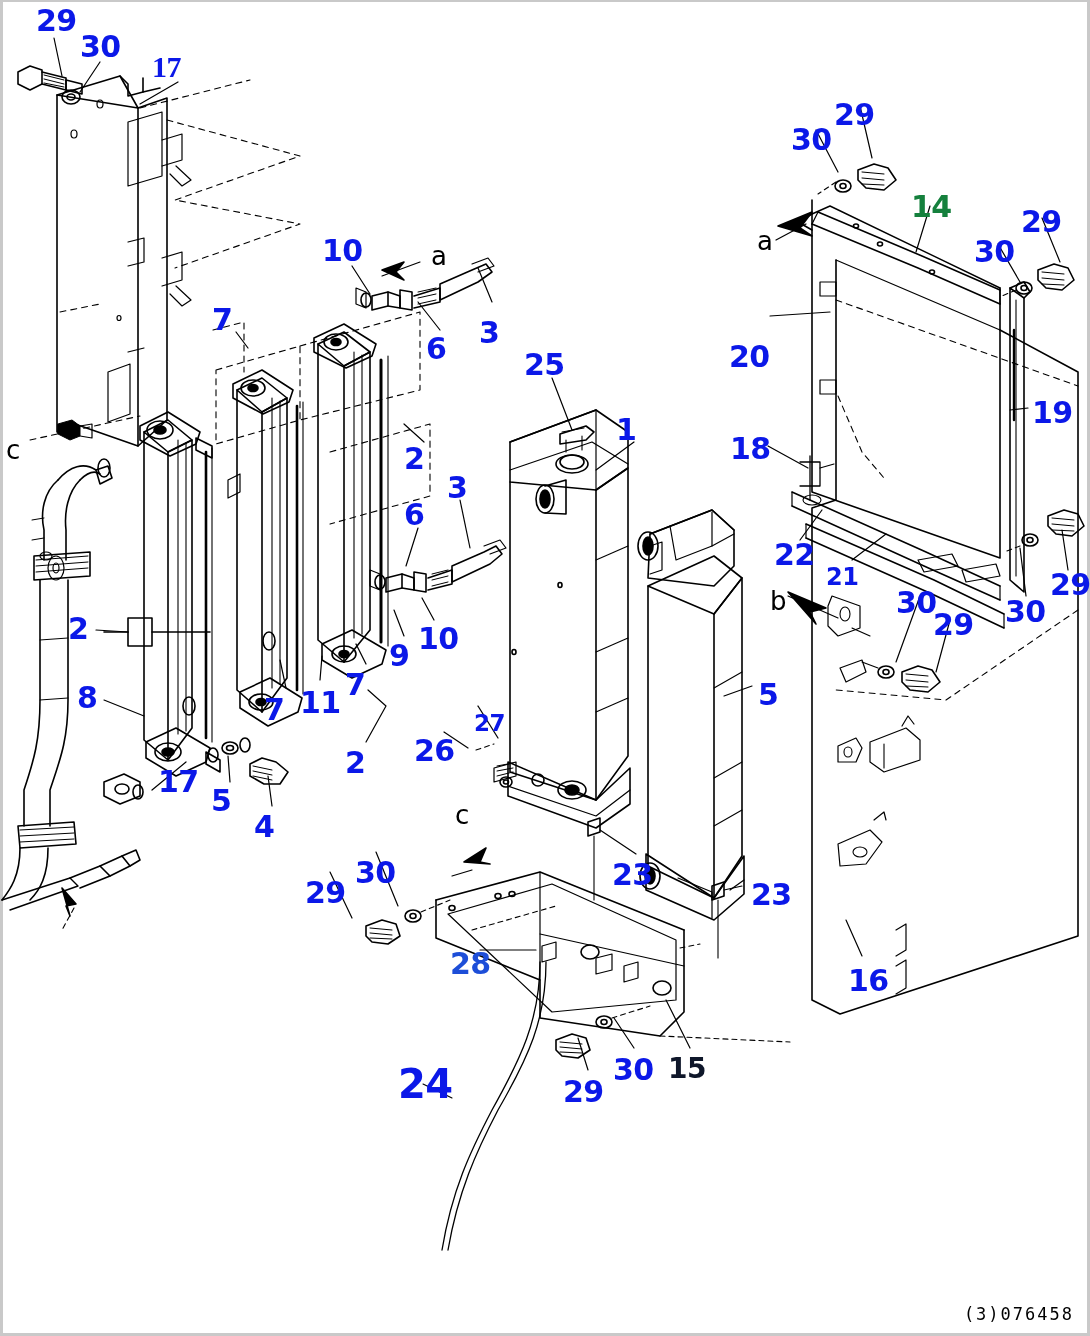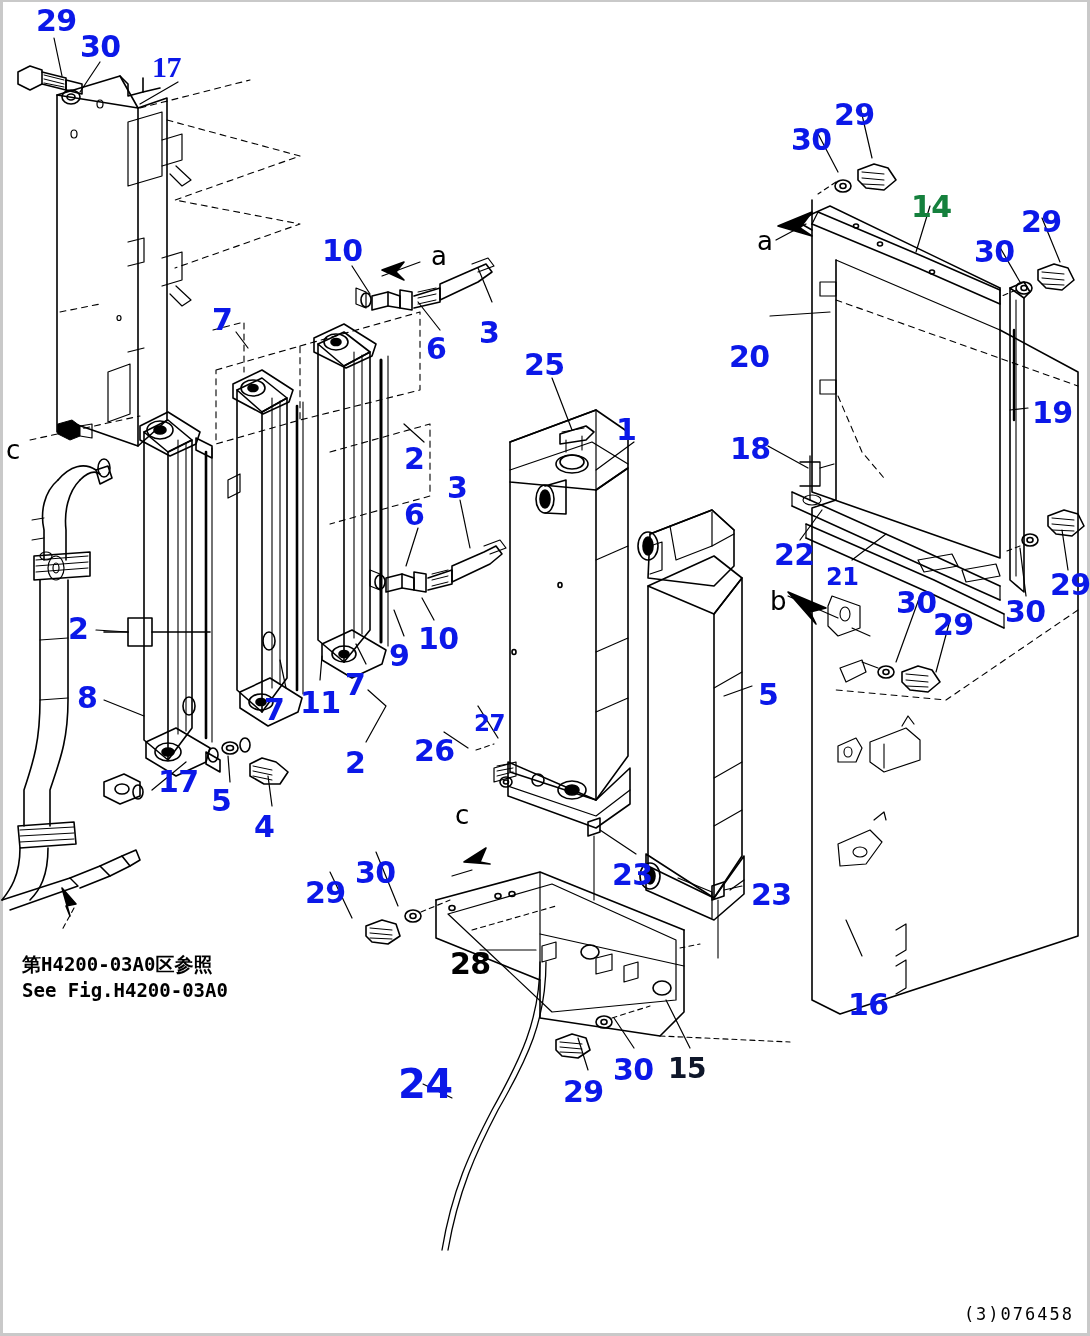--- a/index.html
+++ b/index.html
@@ -546,29 +546,29 @@
       <div class="callout" style="left: 264px; top: 695px; font-size: 30px; color: rgb(11, 24, 232);">7</div>
       <div class="callout" style="left: 300px; top: 688px; font-size: 30px; color: rgb(11, 24, 232);">11</div>
       <div class="callout" style="left: 345px; top: 670px; font-size: 30px; color: rgb(11, 24, 232);">7</div>
       <div class="callout" style="left: 389px; top: 641px; font-size: 30px; color: rgb(11, 24, 232);">9</div>
       <div class="callout" style="left: 418px; top: 624px; font-size: 30px; color: rgb(11, 24, 232);">10</div>
       <div class="callout" style="left: 345px; top: 748px; font-size: 30px; color: rgb(11, 24, 232);">2</div>
       <div class="callout" style="left: 414px; top: 736px; font-size: 30px; color: rgb(11, 24, 232);">26</div>
       <div class="callout" style="left: 455px; top: 712px; font-size: 23px; color: rgb(11, 24, 232); margin-left: 19px;">27</div>
       <div class="callout" style="left: 305px; top: 878px; font-size: 30px; color: rgb(11, 24, 232);">29</div>
       <div class="callout" style="left: 355px; top: 858px; font-size: 30px; color: rgb(11, 24, 232);">30</div>
-      <div class="callout" style="left: 450px; top: 949px; font-size: 30px; color: #000000;">28</div>
+      <div class="callout" style="left: 450px; top: 949px; font-size: 30px; color: #1d4ed8;">28</div>
       <div class="callout" style="left: 398px; top: 1064px; font-size: 40px; color: rgb(11, 24, 232);">24</div>
       <div class="callout" style="left: 563px; top: 1077px; font-size: 30px; color: rgb(11, 24, 232);">29</div>
       <div class="callout" style="left: 613px; top: 1055px; font-size: 30px; color: rgb(11, 24, 232);">30</div>
       <div class="callout" style="left: 668px; top: 1055px; font-size: 28px; color: #0f172a;">15</div>
       <div class="callout" style="left: 612px; top: 860px; font-size: 30px; color: rgb(11, 24, 232);">23</div>
       <div class="callout" style="left: 751px; top: 880px; font-size: 30px; color: rgb(11, 24, 232);">23</div>
       <div class="callout" style="left: 758px; top: 680px; font-size: 30px; color: rgb(11, 24, 232);">5</div>
-      <div class="callout" style="left: 848px; top: 966px; font-size: 30px; color: rgb(11, 24, 232); margin-top: 24px;">16</div>
+      <div class="callout" style="left: 848px; top: 966px; font-size: 30px; color: rgb(11, 24, 232);">16</div>
       <div class="callout" style="left: 791px; top: 125px; font-size: 30px; color: rgb(11, 24, 232);">30</div>
       <div class="callout" style="left: 834px; top: 100px; font-size: 30px; color: rgb(11, 24, 232);">29</div>
       <div class="callout" style="left: 911px; top: 192px; font-size: 30px; color: #15803d;">14</div>
       <div class="callout" style="left: 974px; top: 237px; font-size: 30px; color: rgb(11, 24, 232);">30</div>
       <div class="callout" style="left: 1021px; top: 207px; font-size: 30px; color: rgb(11, 24, 232);">29</div>
       <div class="callout" style="left: 729px; top: 302px; font-size: 30px; color: rgb(11, 24, 232); margin-top: 40px;">20</div>
       <div class="callout" style="left: 730px; top: 434px; font-size: 30px; color: rgb(11, 24, 232); text-align: center;">18</div>
       <div class="callout" style="left: 1032px; top: 398px; font-size: 30px; color: rgb(11, 24, 232);">19</div>
       <div class="callout" style="left: 774px; top: 540px; font-size: 30px; color: rgb(11, 24, 232);">22</div>
       <div class="callout" style="left: 826px; top: 565px; font-size: 24px; color: rgb(11, 24, 232);">21</div>
@@ -579,18 +579,16 @@
     </div>
 
   <div id="marker-layer">
       <div class="marker" style="left: 431px; top: 243px;">a</div>
       <div class="marker" style="left: 757px; top: 228px;">a</div>
       <div class="marker" style="left: 770px; top: 588px;">b</div>
       <div class="marker" style="left: 6px; top: 437px;">c</div>
       <div class="marker" style="left: 455px; top: 802px;">c</div>
     </div>
 
-  <div id="ref-note">第H4200-03A0区参照
-See Fig.H4200-03A0</div>
 
   <div id="drawing-no">(3)076458</div>
 
 </div>
 
 </body></html>

